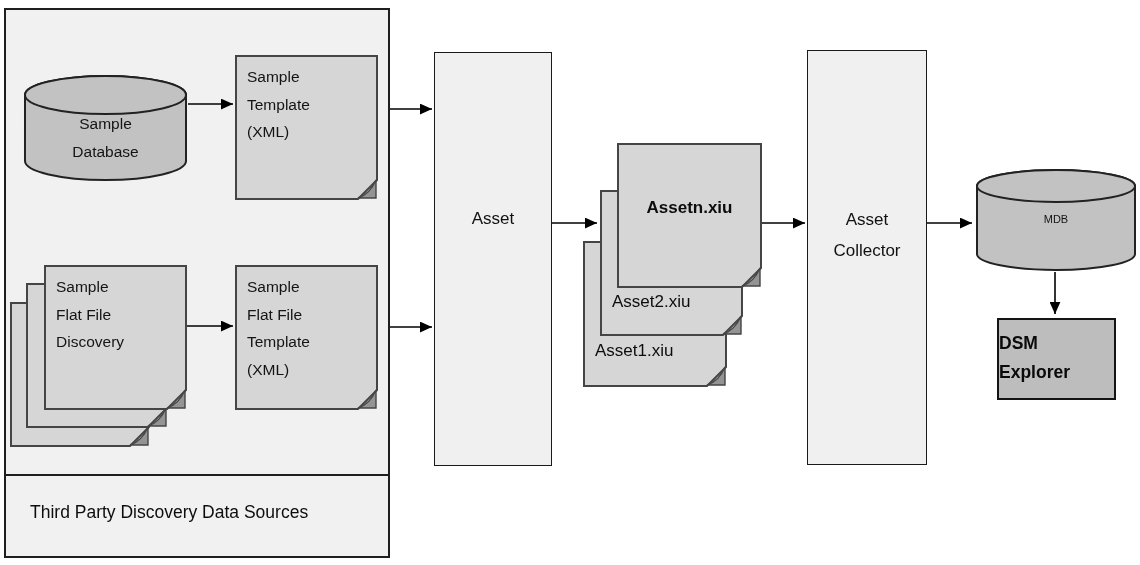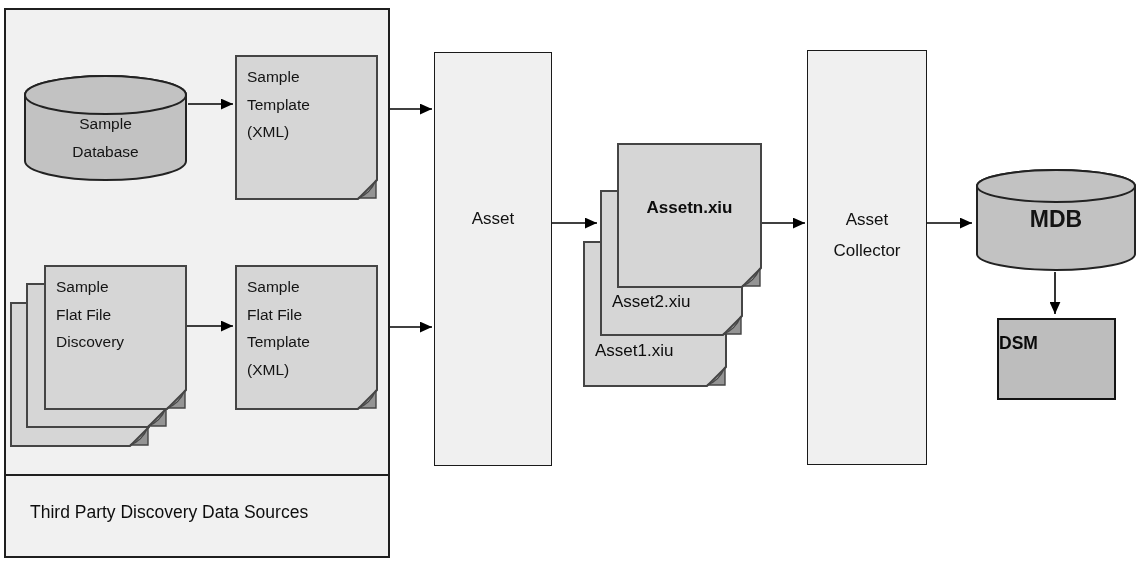--- a/index.html
+++ b/index.html
@@ -27,21 +27,21 @@
     position:absolute;left:12px;top:8px;font-size:15.5px;line-height:27.5px;
     color:#141414;white-space:nowrap;
   }
   .doc-label{position:absolute;font-size:17px;color:#0d0d0d;white-space:nowrap;}
   .doc-label.centered{left:0;width:100%;text-align:center;}
   
   .cyl-text{
     position:absolute;left:0;width:100%;text-align:center;
     font-size:15.5px;line-height:28px;color:#141414;
   }
-  .cyl-text.bold{font-weight:bold;font-size:23px;}
+  .cyl-text.bold{font-weight:normal;font-size:11px;}
   
   .process{
     box-sizing:border-box;background:#f0f0f0;border:1.6px solid #1a1a1a;
     text-align:center;font-size:17px;line-height:31px;color:#111111;
   }
   
   .dsm-box{
     box-sizing:border-box;background:#bdbdbd;border:2px solid #141414;
     font-weight:bold;font-size:17.5px;line-height:29px;
     color:#0a0a0a;padding-top:9px;
@@ -156,20 +156,21 @@
     <svg width="162" height="105" viewBox="0 0 162 105">
       <path d="M2,18 A79,16 0 0 1 160,18 L160,86 A79,16 0 0 1 2,86 Z" fill="#c2c2c2" stroke="#222222" stroke-width="2"></path>
       <ellipse cx="81" cy="18" rx="79" ry="16" fill="#c2c2c2" stroke="#222222" stroke-width="2"></ellipse>
     </svg>
     <div class="cyl-text bold" style="top:37px;">MDB</div>
   </div>
 
   <div class="abs dsm-box" style="left:997px;top:318px;width:119px;height:82px;">
     <div>
       <div>DSM</div>
+      <div>Explorer</div>
     </div>
   </div>
 
   <svg class="abs arrow-layer" width="1140" height="565" viewBox="0 0 1140 565">
     <defs>
       <marker id="ah" viewBox="0 0 10 9" refX="10" refY="4.5" markerUnits="userSpaceOnUse" markerWidth="12" markerHeight="11" orient="auto">
         <path d="M0,0 L10,4.5 L0,9 Z" fill="#000000"></path>
       </marker>
     </defs>
     <line x1="188" y1="104" x2="233" y2="104" stroke="#000" stroke-width="1.6" marker-end="url(#ah)"></line>

